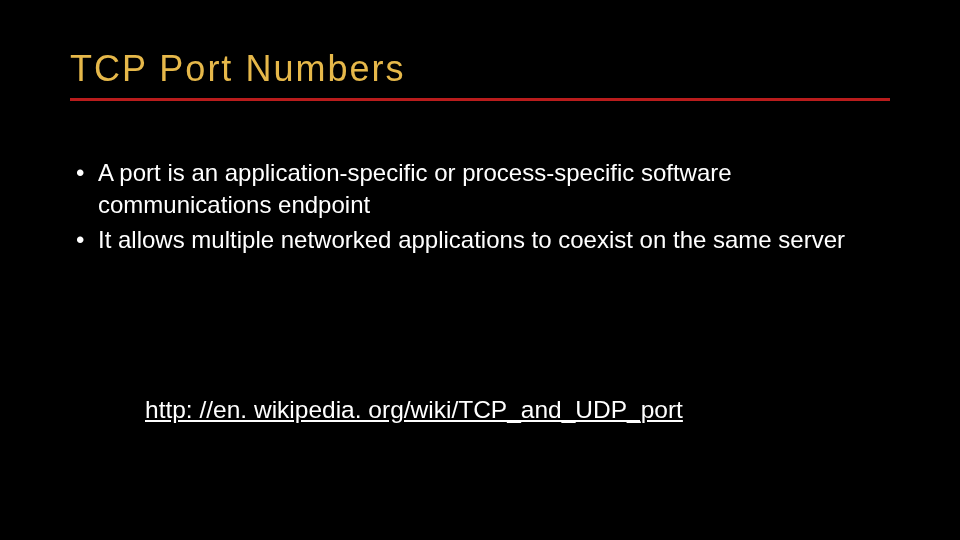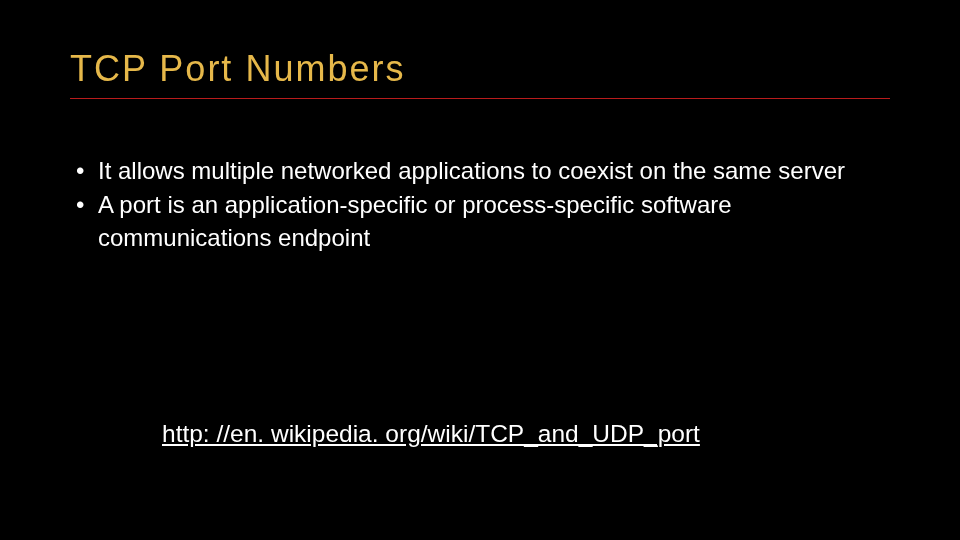--- a/index.html
+++ b/index.html
@@ -13,21 +13,21 @@
     width: 960px;
     height: 540px;
     position: relative;
     padding: 48px 70px 40px 70px;
   }
   .title {
     font-size: 36px;
     font-weight: 300;
     letter-spacing: 2px;
     color: #e6b84a;
-    border-bottom: 1px solid #b91c1c;
+    border-bottom: 3px solid #b91c1c;
     padding-bottom: 8px;
     margin-bottom: 56px;
   }
   .bullets {
     list-style: none;
     font-size: 24px;
     font-weight: 400;
     color: #ffffff;
     line-height: 1.35;
   }
@@ -37,40 +37,39 @@
     margin-bottom: 2px;
   }
   .bullets li::before {
     content: "•";
     position: absolute;
     left: 6px;
     top: 0;
   }
   .link-wrap {
     position: absolute;
-    left: 162px;
+    left: 145px;
     top: 396px;
-    margin-top: 24px;
   }
   .link {
     font-family: Arial, "Helvetica Neue", sans-serif;
     font-size: 24.5px;
     font-weight: 400;
     color: #ffffff;
     text-decoration: underline;
     cursor: pointer;
   }
 </style>
 </head>
 <body>
 
 <div class="slide">
   <h1 class="title">TCP Port Numbers</h1>
 
   <ul class="bullets">
+    <li>A port is an application-specific or process-specific software communications endpoint</li>
     <li>It allows multiple networked applications to coexist on the same server</li>
-    <li>A port is an application-specific or process-specific software communications endpoint</li>
   </ul>
 
   <div class="link-wrap">
     <a class="link">http: //en. wikipedia. org/wiki/TCP_and_UDP_port</a>
   </div>
 </div>
 
 </body></html>

